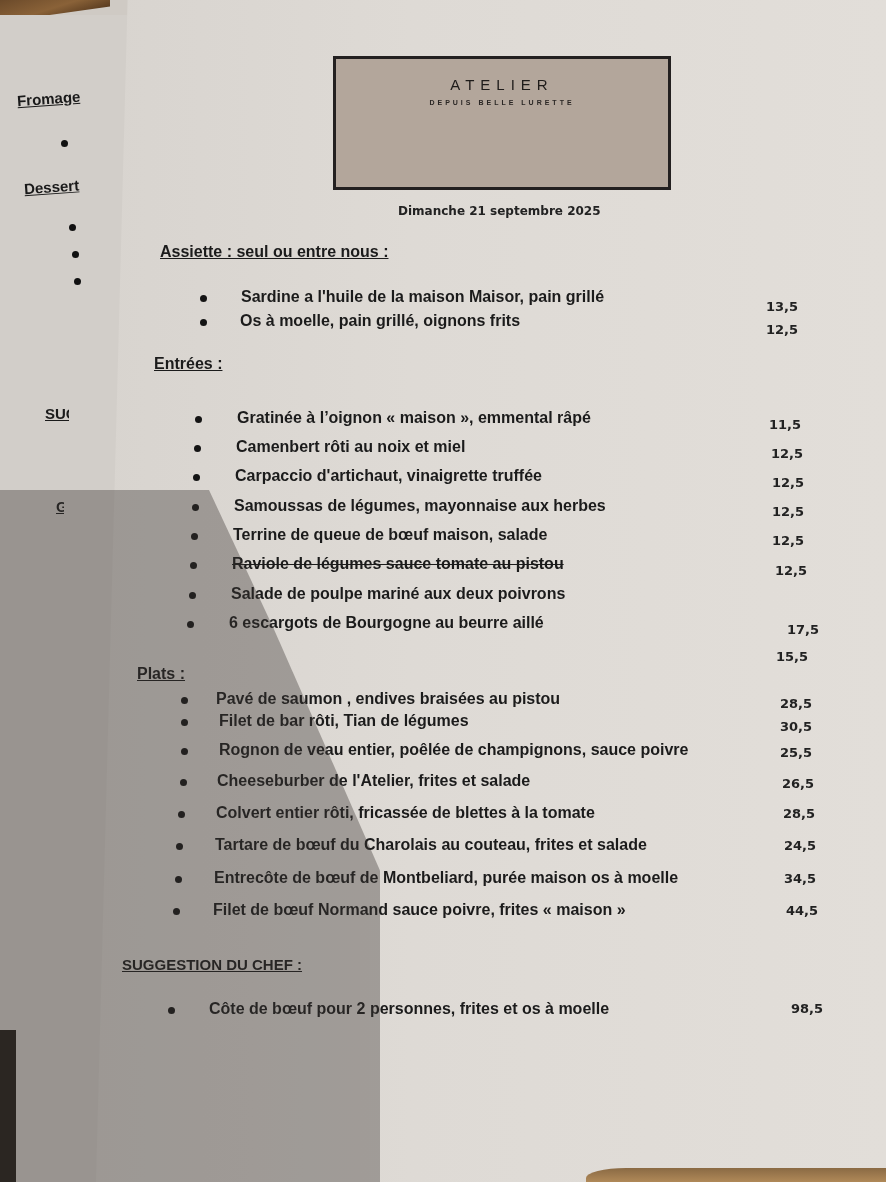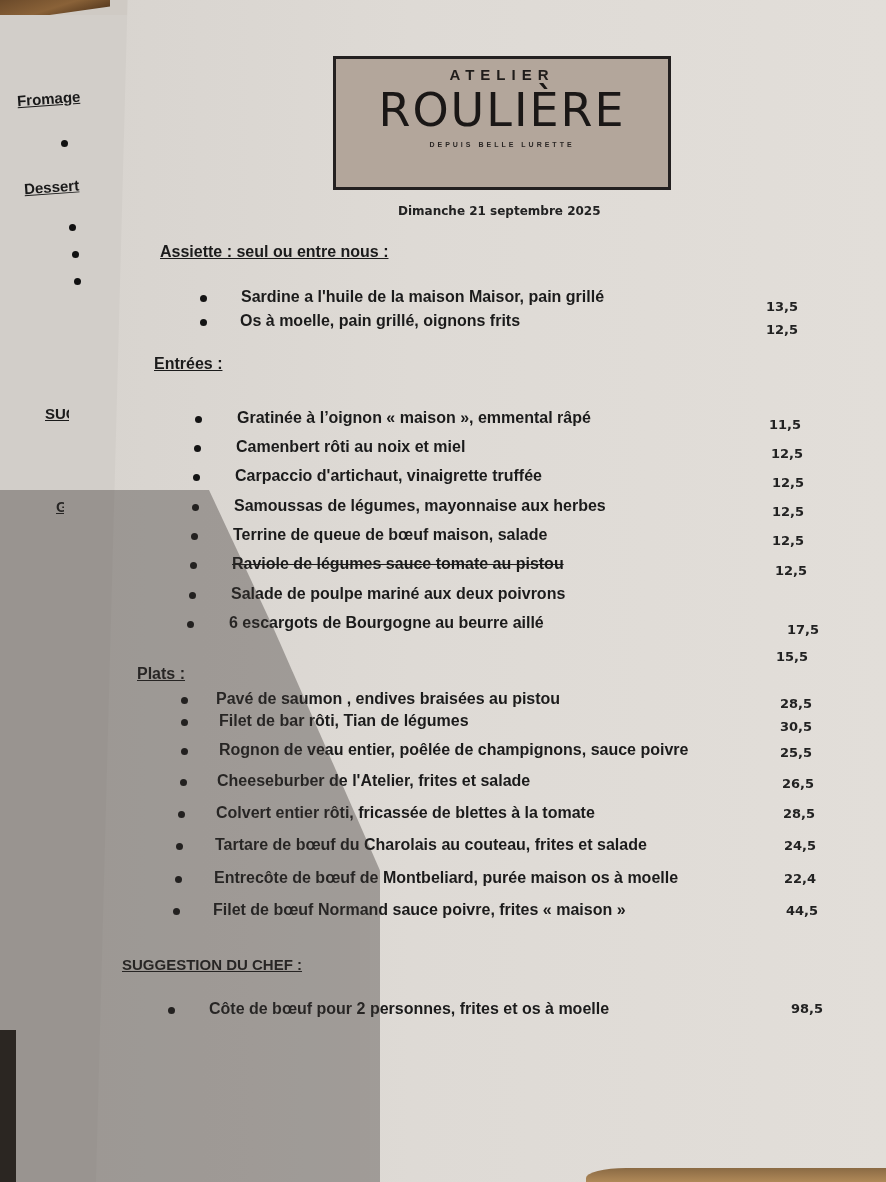--- a/index.html
+++ b/index.html
@@ -75,23 +75,23 @@
     .logo-box {
       position: absolute;
       left: 333px; top: 56px;
       width: 338px; height: 134px;
       background: #b3a69b;
       border: 3px solid #232020;
       box-sizing: border-box;
       text-align: center;
     }
     .logo-top {
-      margin-top: 7px;
+      margin-top: 17px;
       font-size: 15px;
-      font-weight: bold;
+      font-weight: normal;
       letter-spacing: 6px;
       color: #1f1c1a;
     }
     .logo-main {
       font-family: "DejaVu Sans", sans-serif;
       font-size: 46px;
       font-weight: normal;
       letter-spacing: 2px;
       color: #1a1716;
       line-height: 50px;
@@ -166,21 +166,20 @@
   <div class="back-bullet" style="left:72px; top:236px;"></div>
   <div class="back-bullet" style="left:74px; top:263px;"></div>
   <div class="back-heading" style="left:45px; top:390px; width:24px;">SUG</div>
   <div class="back-heading" style="left:56px; top:483px; width:8px;">G</div>
 </div>
 
 <div class="sheet"></div>
 
 <div class="logo-box">
   <div class="logo-top">ATELIER</div>
-  <div class="logo-main">ROULIÈRE</div>
   <div class="logo-sub">DEPUIS BELLE LURETTE</div>
 </div>
 
 <div class="date">Dimanche 21 septembre 2025</div>
 
 <div class="section-heading" style="left:160px; top:243px;">Assiette : seul ou entre nous :</div>
 
 <div class="item" style="left:200px; top:288px;">
   <span class="bullet" style="left:0;"></span>
   <span class="name" style="left:41px;">Sardine a l'huile de la maison Maisor, pain grillé</span>
@@ -263,21 +262,21 @@
   <span class="price" style="left:605px; top:2px;">28,5</span>
 </div>
 <div class="item" style="left:176px; top:836px;">
   <span class="bullet" style="left:0;"></span>
   <span class="name" style="left:39px;">Tartare de bœuf du Charolais au couteau, frites et salade</span>
   <span class="price" style="left:608px; top:2px;">24,5</span>
 </div>
 <div class="item" style="left:175px; top:869px;">
   <span class="bullet" style="left:0;"></span>
   <span class="name" style="left:39px;">Entrecôte de bœuf de Montbeliard, purée maison os à moelle</span>
-  <span class="price" style="left:609px; top:2px;">22,4</span>
+  <span class="price" style="left:609px; top:2px;">34,5</span>
 </div>
 <div class="item" style="left:173px; top:901px;">
   <span class="bullet" style="left:0;"></span>
   <span class="name" style="left:40px;">Filet de bœuf Normand sauce poivre, frites « maison »</span>
   <span class="price" style="left:613px; top:2px;">44,5</span>
 </div>
 
 <div class="section-heading" style="left:122px; top:956px; font-size:15px;">SUGGESTION DU CHEF :</div>
 
 <div class="item" style="left:168px; top:1000px;">

